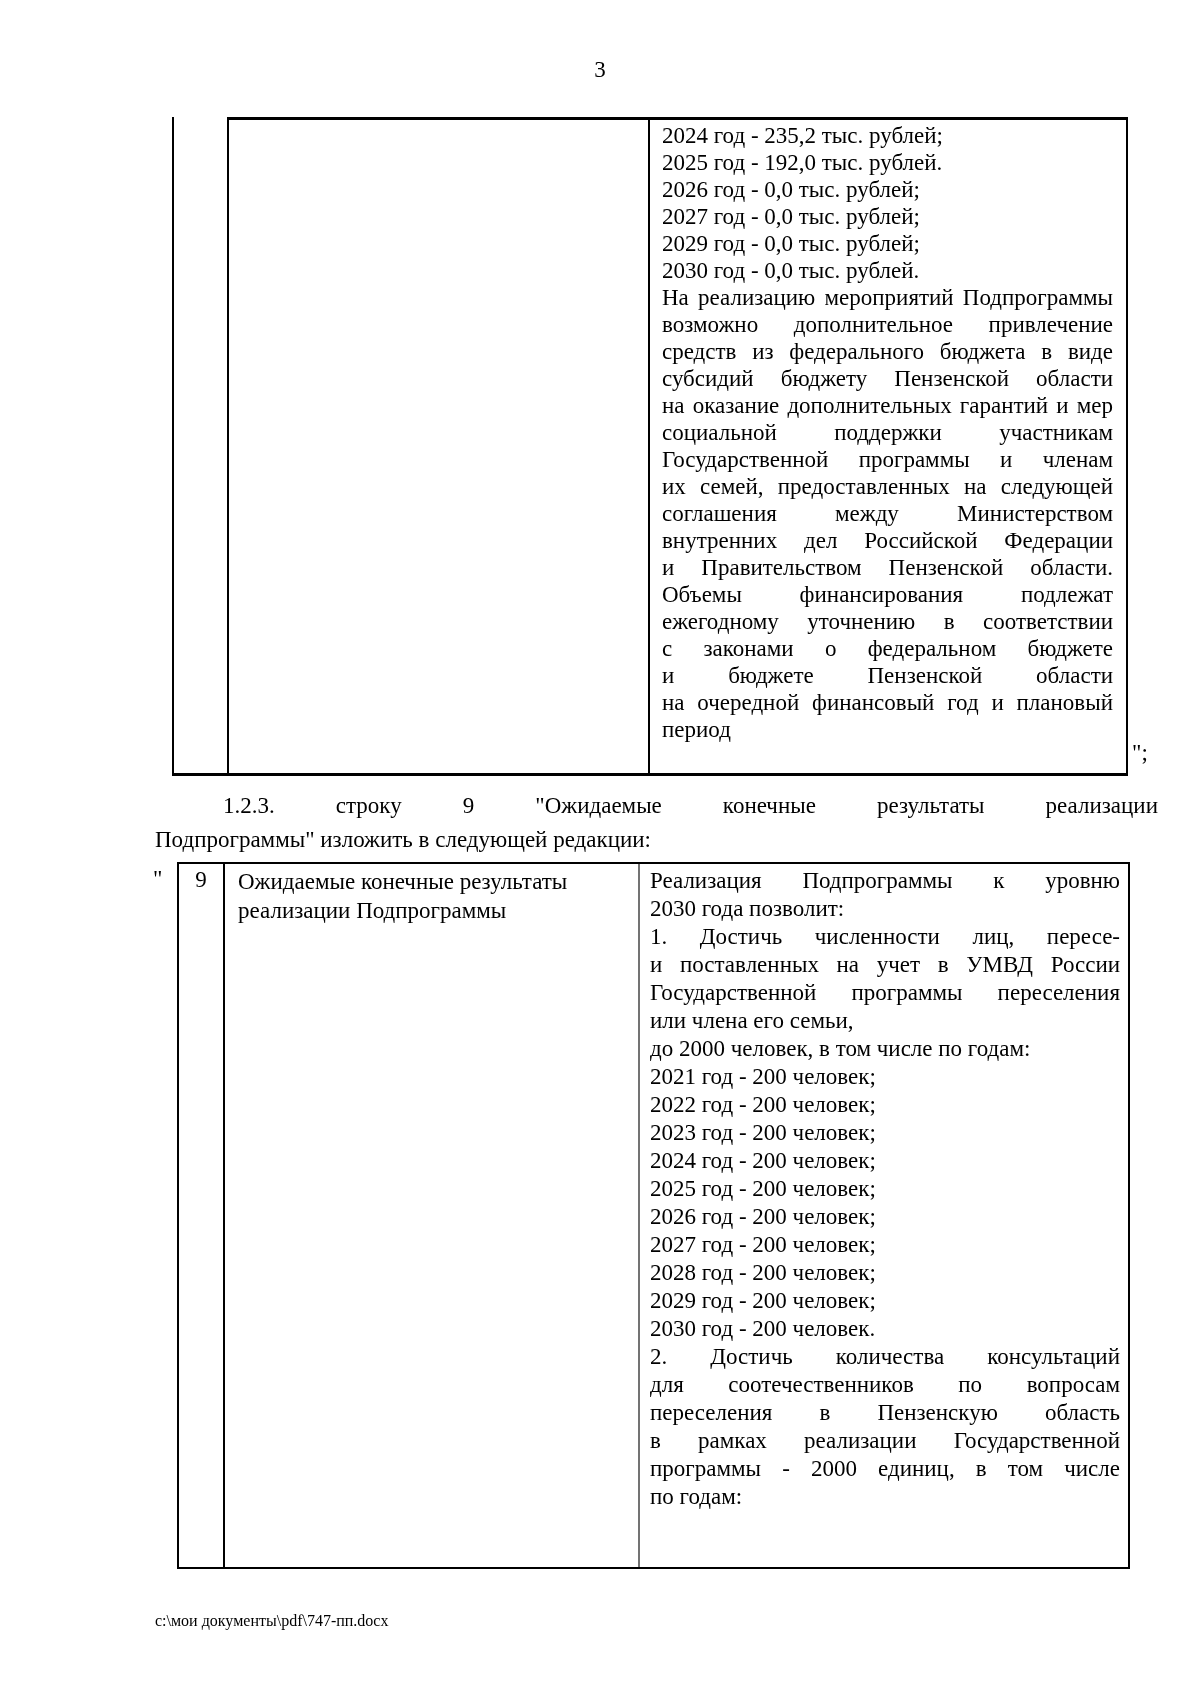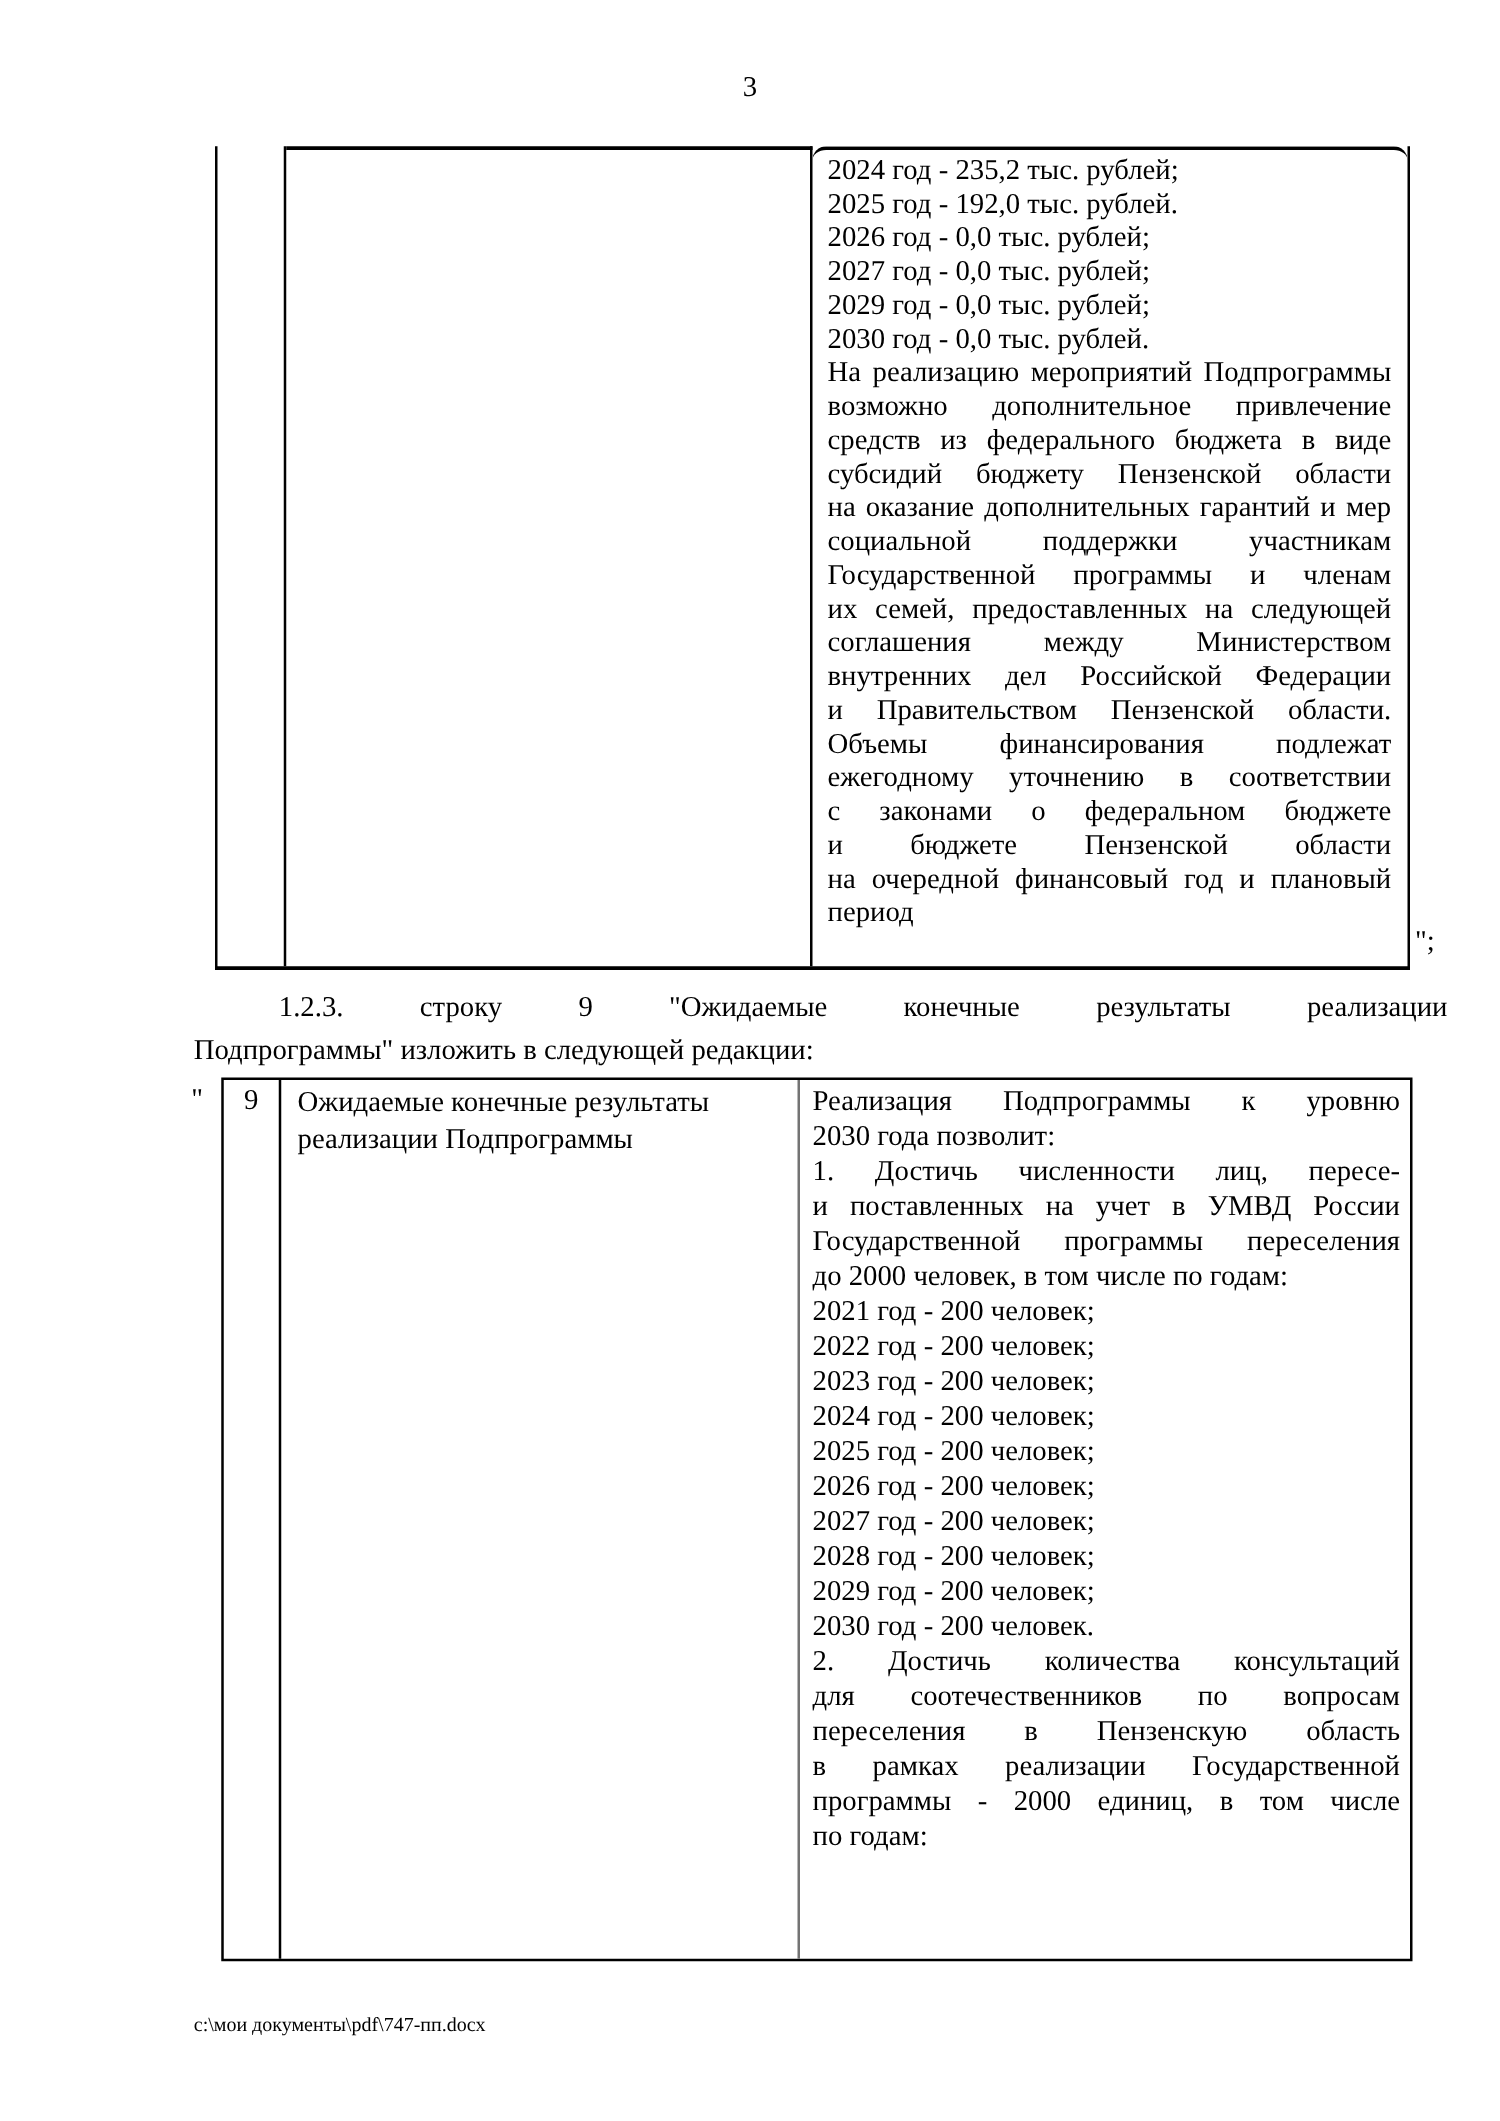--- a/index.html
+++ b/index.html
@@ -15,21 +15,21 @@
   }
   
   .t1 {
     position:absolute; left:172px; top:117px; width:956px; height:659px;
     box-sizing:border-box;
     border-left:2px solid #000; border-right:2px solid #000; border-bottom:3px solid #000;
     display:flex;
   }
   .t1 .c1 { width:55px; box-sizing:border-box; border-right:2px solid #000; }
   .t1 .c2 { width:421px; box-sizing:border-box; border-right:2px solid #000; border-top:3px solid #000; }
-  .t1 .c3 { flex:1; box-sizing:border-box; border-top:3px solid #000; padding:2px 13px 0 12px; line-height:27px; overflow:hidden;border-radius:11px; }
+  .t1 .c3 { flex:1; box-sizing:border-box; border-top:3px solid #000; padding:2px 13px 0 12px; line-height:27px; overflow:hidden; }
   
   .quote-close { position:absolute; left:1132px; top:740px; }
   .quote-open  { position:absolute; left:153px; top:866px; }
   
   .para { position:absolute; left:155px; top:789px; width:1003px; line-height:34px; }
   .para .l1 { text-align:justify; text-align-last:justify; text-indent:68px; }
   .para .l2 { text-align:left; }
   
   .t2 {
     position:absolute; left:177px; top:862px; width:953px; height:707px;
@@ -94,20 +94,21 @@
     <div class="c2">
         <div class="tline">Ожидаемые конечные результаты</div>
         <div class="tline">реализации Подпрограммы</div>
       </div>
     <div class="c3">
         <div class="tline j">Реализация Подпрограммы к уровню</div>
         <div class="tline">2030 года позволит:</div>
         <div class="tline j">1. Достичь численности лиц, пересе-</div>
         <div class="tline j">и поставленных на учет в УМВД России</div>
         <div class="tline j">Государственной программы переселения</div>
+        <div class="tline">или члена его семьи,</div>
         <div class="tline">до 2000 человек, в том числе по годам:</div>
         <div class="tline">2021 год - 200 человек;</div>
         <div class="tline">2022 год - 200 человек;</div>
         <div class="tline">2023 год - 200 человек;</div>
         <div class="tline">2024 год - 200 человек;</div>
         <div class="tline">2025 год - 200 человек;</div>
         <div class="tline">2026 год - 200 человек;</div>
         <div class="tline">2027 год - 200 человек;</div>
         <div class="tline">2028 год - 200 человек;</div>
         <div class="tline">2029 год - 200 человек;</div>

